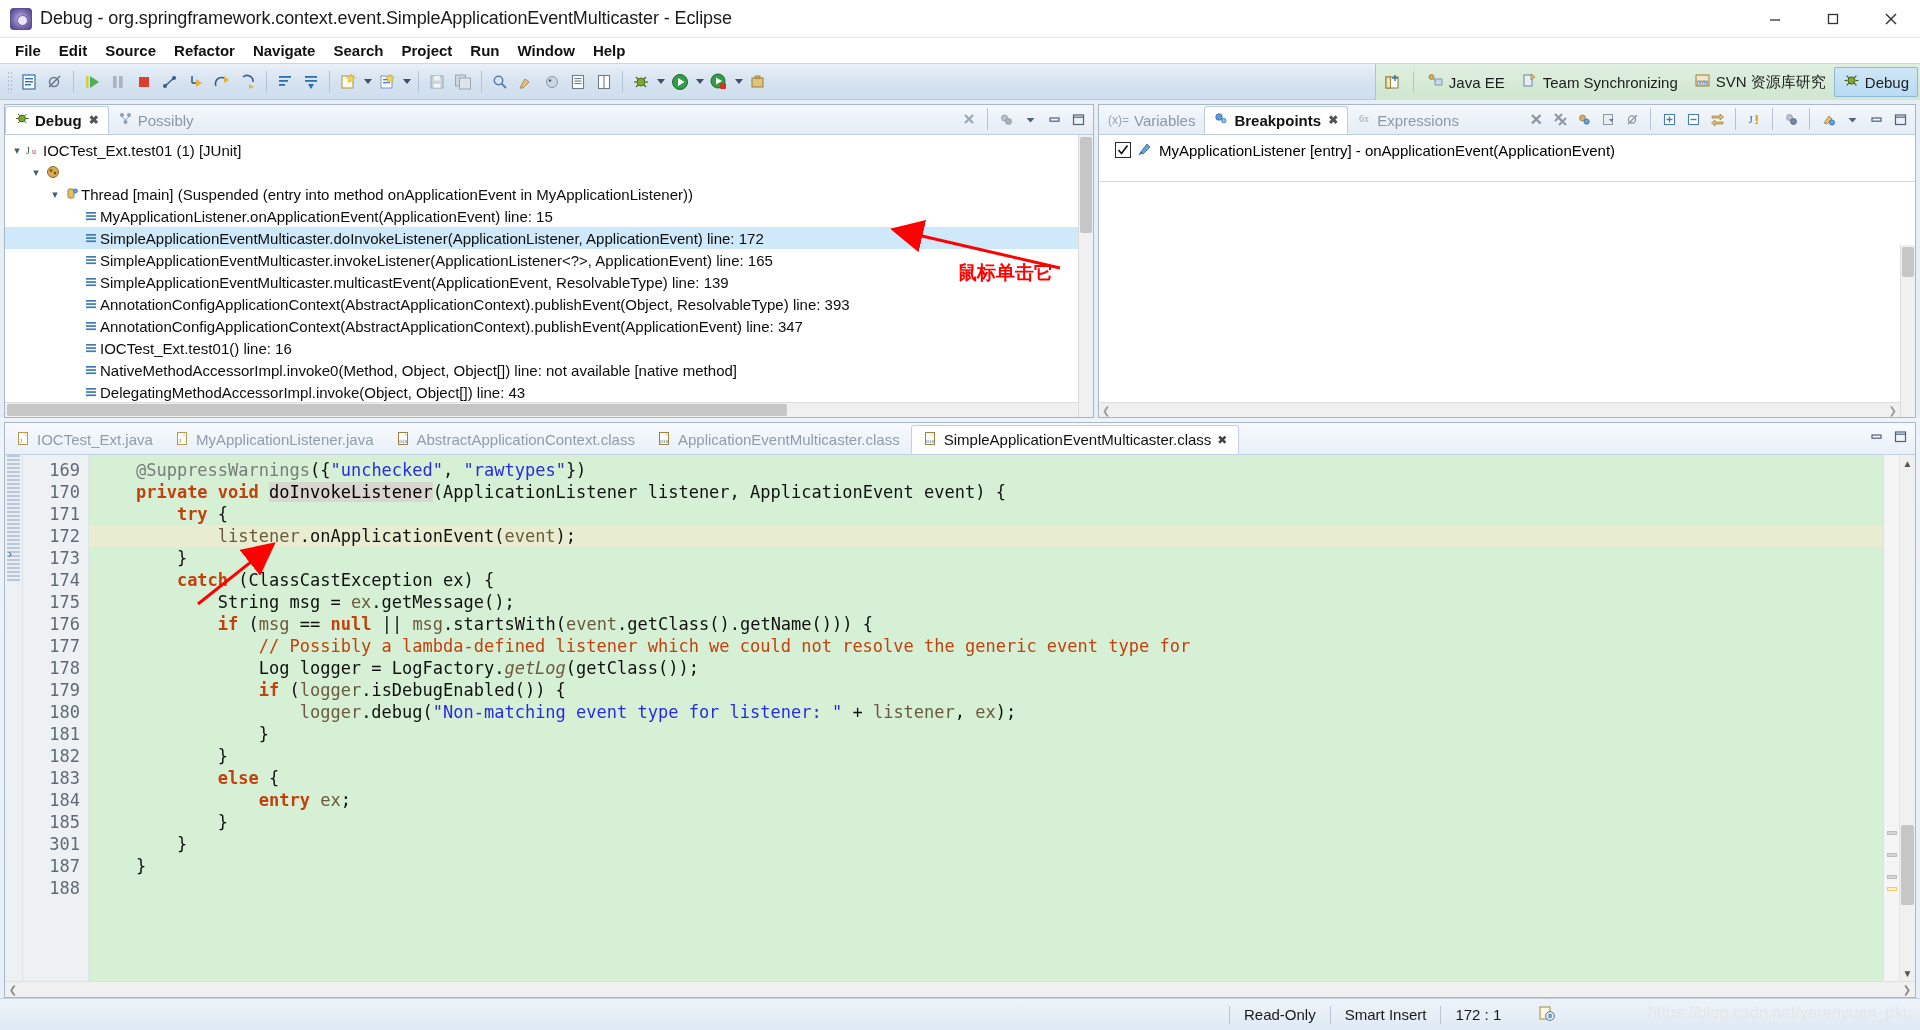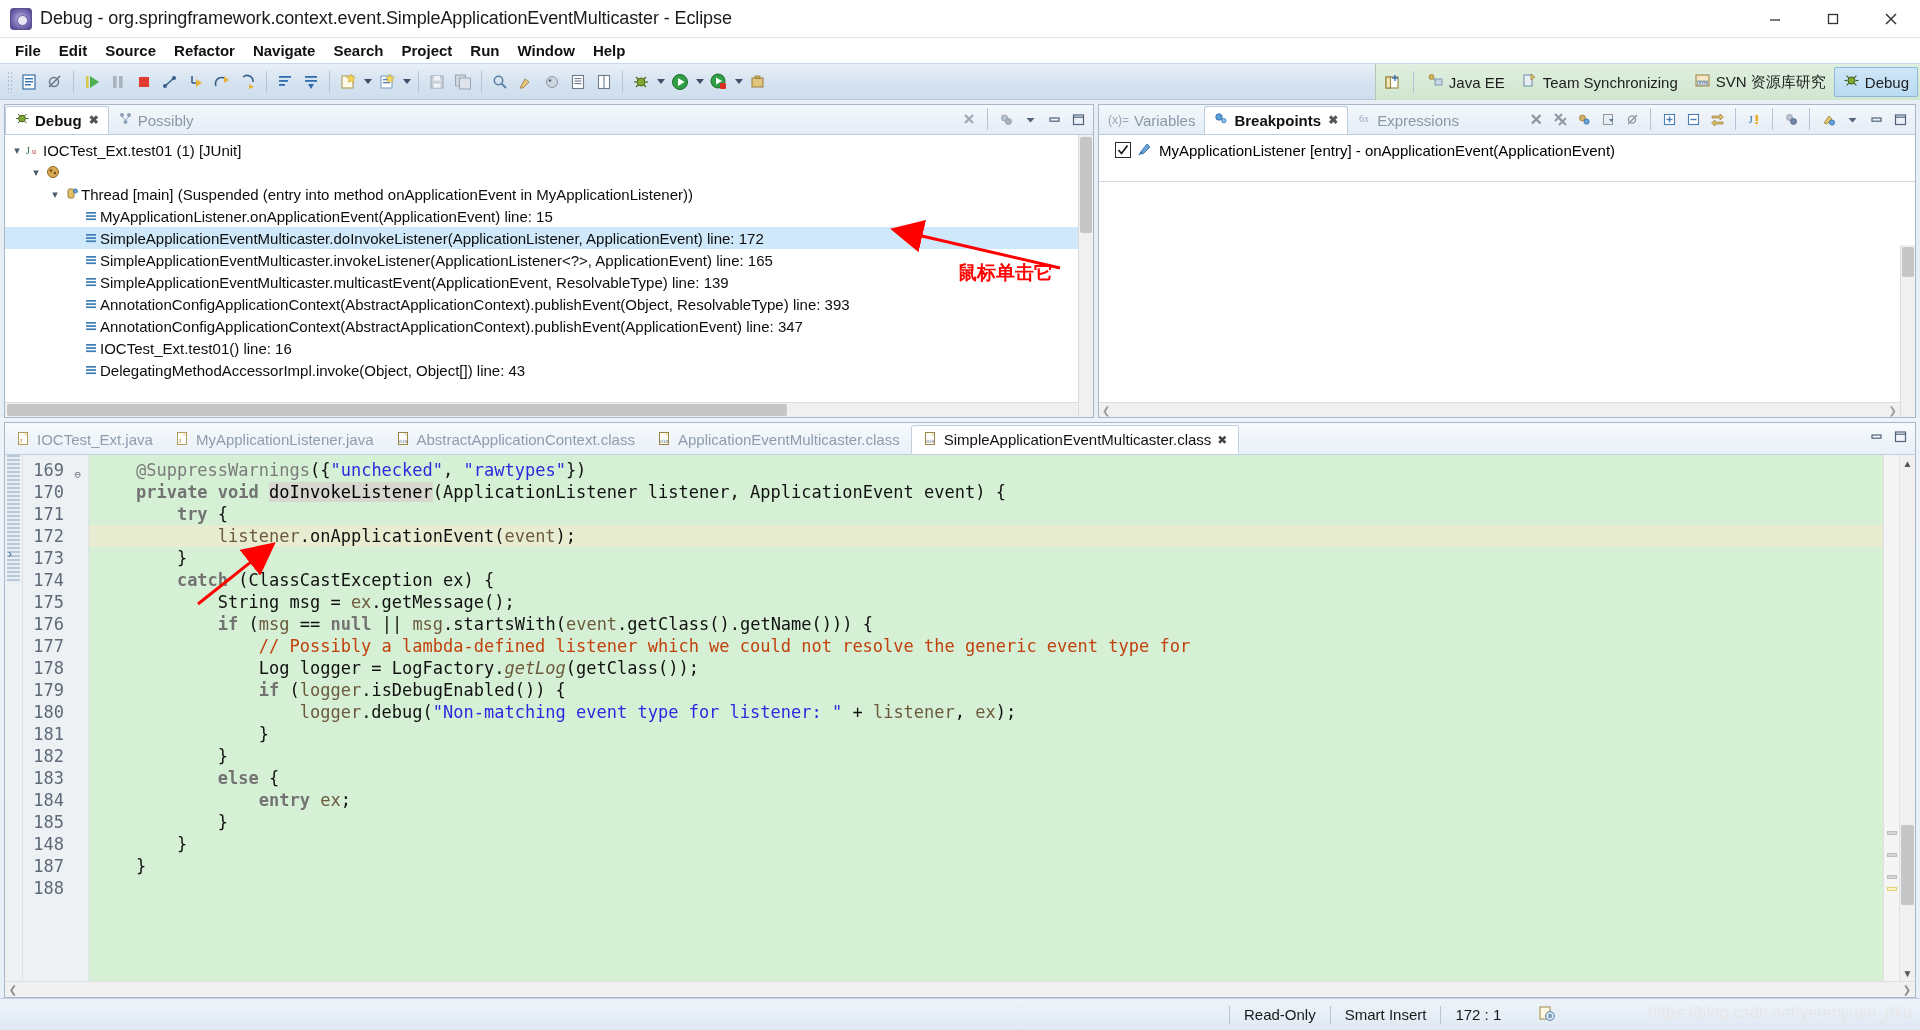--- a/index.html
+++ b/index.html
@@ -204,38 +204,38 @@
   .etab-tools { position:absolute; right:4px; top:2px; display:flex; gap:2px; }
 
   .editor-body { flex:1; display:flex; min-height:0; position:relative; }
   .marker-bar {
     width: 18px; flex:0 0 18px; background:#eef1f4; border-right:1px solid #dde3e9;
     position:relative;
   }
   .gutter {
     width: 66px; flex:0 0 66px;
     background:#eef1f4; border-right:1px solid #dde3e9;
-    text-align:right; padding-right:24px;
+    text-align:right; padding-right:8px;
     font-family:"DejaVu Sans Mono", monospace; font-size:17px; color:#5e6a78;
     padding-top:4px;
   }
   .gutter .ln { height:22px; line-height:22px; position:relative; }
   .gutter .ln .fold {
     position:absolute; right:-17px; top:5px; width:11px; height:11px;
     font-size:11px; color:#6b7684;
   }
   .code {
     flex:1; min-width:0; position:relative;
     background:#d5f0d5;
     font-family:"DejaVu Sans Mono", monospace; font-size:17px;
     padding-top:4px; overflow:hidden;
   }
   .code .cl { height:22px; line-height:22px; white-space:pre; padding-left:6px; }
   .code .cl.cur { background:#e8ecd0; }
-  .kw   { color:#737373; font-weight:bold; }
+  .kw   { color:#c2410c; font-weight:bold; }
   .str  { color:#2a2ae0; }
   .ann  { color:#7b7b7b; }
   .cmt  { color:#c2410c; }
   .plain{ color:#111111; }
   .fld  { color:#6c5a3d; }
   .stat { color:#6c5a3d; font-style:italic; }
   .mname{ background:#d7d7cf; }
   .overview {
     width: 16px; flex:0 0 16px; background:#f5f5f5; border-left:1px solid #e0e0e0; position:relative;
   }
@@ -729,20 +729,32 @@
               <div style="flex: 0 0 61px;"></div>
               <div class="twist"></div>
               <div class="tico">
                 <svg width="16" height="16" viewBox="0 0 16 16">
                   <rect x="3" y="4" width="10" height="1.7" fill="#3f7cb4"></rect>
                   <rect x="3" y="7.2" width="10" height="1.7" fill="#3f7cb4"></rect>
                   <rect x="3" y="10.4" width="10" height="1.7" fill="#3f7cb4"></rect>
                 </svg>
               </div>
               <div class="tlabel">IOCTest_Ext.test01() line: 16</div>
+            </div>
+            <div class="trow">
+              <div style="flex: 0 0 61px;"></div>
+              <div class="twist"></div>
+              <div class="tico">
+                <svg width="16" height="16" viewBox="0 0 16 16">
+                  <rect x="3" y="4" width="10" height="1.7" fill="#3f7cb4"></rect>
+                  <rect x="3" y="7.2" width="10" height="1.7" fill="#3f7cb4"></rect>
+                  <rect x="3" y="10.4" width="10" height="1.7" fill="#3f7cb4"></rect>
+                </svg>
+              </div>
+              <div class="tlabel">NativeMethodAccessorImpl.invoke0(Method, Object, Object[]) line: not available [native method]</div>
             </div>
             <div class="trow">
               <div style="flex: 0 0 61px;"></div>
               <div class="twist"></div>
               <div class="tico">
                 <svg width="16" height="16" viewBox="0 0 16 16">
                   <rect x="3" y="4" width="10" height="1.7" fill="#3f7cb4"></rect>
                   <rect x="3" y="7.2" width="10" height="1.7" fill="#3f7cb4"></rect>
                   <rect x="3" y="10.4" width="10" height="1.7" fill="#3f7cb4"></rect>
                 </svg>
@@ -979,21 +991,21 @@
           <div class="ln">176</div>
           <div class="ln">177</div>
           <div class="ln">178</div>
           <div class="ln">179</div>
           <div class="ln">180</div>
           <div class="ln">181</div>
           <div class="ln">182</div>
           <div class="ln">183</div>
           <div class="ln">184</div>
           <div class="ln">185</div>
-          <div class="ln">148</div>
+          <div class="ln">301</div>
           <div class="ln">187</div>
           <div class="ln">188</div>
         </div>
       <div class="code" id="code">
           <div class="cl"><span class="plain">    </span><span class="ann">@SuppressWarnings</span><span class="plain">({</span><span class="str">"unchecked"</span><span class="plain">, </span><span class="str">"rawtypes"</span><span class="plain">})</span></div>
           <div class="cl"><span class="plain">    </span><span class="kw">private void </span><span class="mname">doInvokeListener</span><span class="plain">(ApplicationListener listener, ApplicationEvent event) {</span></div>
           <div class="cl"><span class="plain">        </span><span class="kw">try</span><span class="plain"> {</span></div>
           <div class="cl cur"><span class="plain">            </span><span class="fld">listener</span><span class="plain">.onApplicationEvent(</span><span class="fld">event</span><span class="plain">);</span></div>
           <div class="cl"><span class="plain">        }</span></div>
           <div class="cl"><span class="plain">        </span><span class="kw">catch</span><span class="plain"> (ClassCastException ex) {</span></div>

